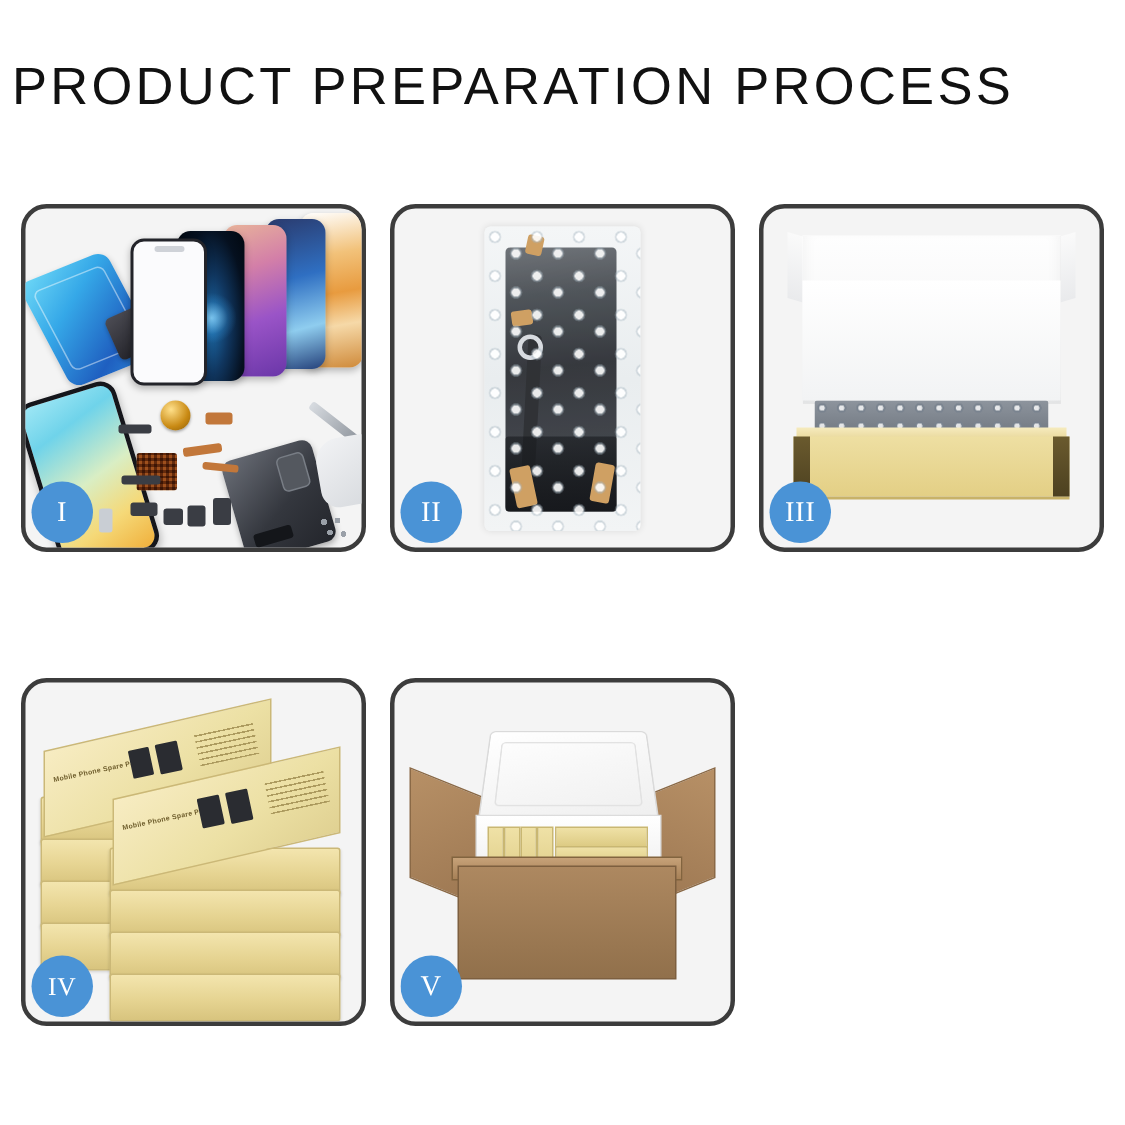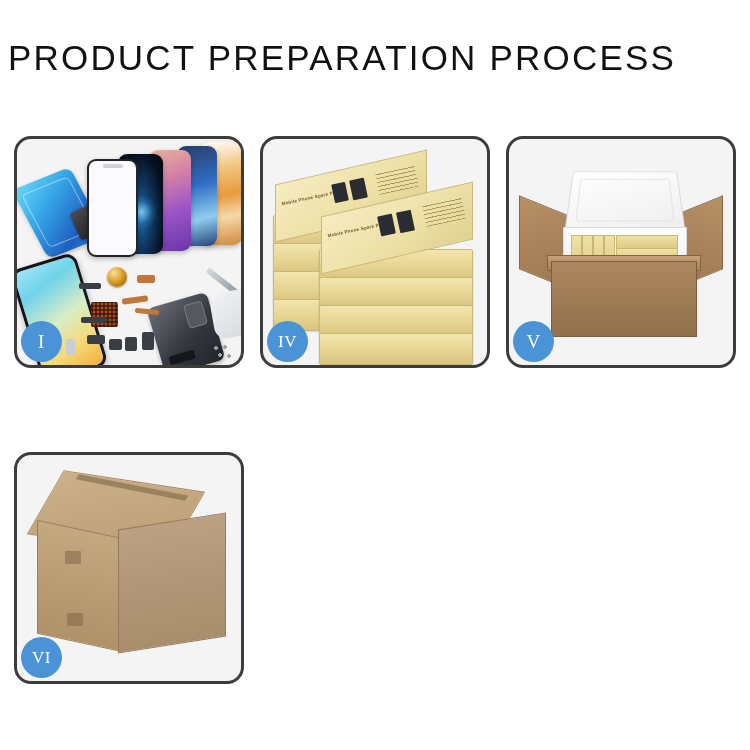--- a/index.html
+++ b/index.html
@@ -350,21 +350,52 @@
         <div class="flex" style="left:105px;top:158px;width:26px;height:6px;transform:rotate(-8deg);"></div>
         <div class="flex" style="left:118px;top:170px;width:24px;height:5px;transform:rotate(6deg);"></div>
         <div class="part" style="left:49px;top:200px;width:9px;height:16px;background:#c9ced4;"></div>
         <div class="tweezer"></div>
         <div class="glove"></div>
         <div class="screws"></div>
       </div>
       <div class="badge">I</div>
     </div>
 
-
+    <div class="panel p2">
+      <div class="stage">
+        <div class="bag">
+          <div class="innerscreen">
+            <div class="cable"></div>
+            <div class="conn"></div>
+          </div>
+          <div class="darkband"></div>
+          <div class="tapet t1"></div>
+          <div class="tapet t2"></div>
+          <div class="tapet t3"></div>
+          <div class="tapet t4"></div>
+          <div class="bubbles"></div>
+        </div>
+      </div>
+      <div class="badge">II</div>
+    </div>
+
+    <div class="panel p3">
+      <div class="stage">
+        <div class="lidflapL"></div>
+        <div class="lidflapR"></div>
+        <div class="lidback"></div>
+        <div class="foamtop"></div>
+        <div class="bubbleitem"></div>
+        <div class="boxtoplip"></div>
+        <div class="boxfront"></div>
+        <div class="boxlipL"></div>
+        <div class="boxlipR"></div>
+      </div>
+      <div class="badge">III</div>
+    </div>
 
     <div class="panel p4">
       <div class="stage">
         <div class="stack">
           <div class="bx" style="left:4px;top:58px;"></div>
           <div class="bx" style="left:4px;top:86px;"></div>
           <div class="bx" style="left:4px;top:114px;"></div>
           <div class="bx" style="left:4px;top:142px;"></div>
           <div class="bx" style="left:50px;top:92px;width:152px;"></div>
           <div class="bx" style="left:50px;top:120px;width:152px;"></div>
@@ -400,26 +431,15 @@
         <div class="ybox" style="left:107px;top:96px;width:60px;height:12px;"></div>
         <div class="ybox" style="left:107px;top:109px;width:60px;height:12px;"></div>
         <div class="ybox" style="left:107px;top:122px;width:60px;height:12px;"></div>
         <div class="insidedark"></div>
         <div class="cartonrim"></div>
         <div class="cartonbody"></div>
       </div>
       <div class="badge">V</div>
     </div>
 
-    <div class="panel p6">
-      <div class="stage">
-        <div class="top"></div>
-        <div class="seam"></div>
-        <div class="left"></div>
-        <div class="right"></div>
-        <div class="tab" style="left:48px;top:96px;width:16px;height:13px;"></div>
-        <div class="tab" style="left:50px;top:158px;width:16px;height:13px;"></div>
-      </div>
-      <div class="badge wide">VI</div>
-    </div>
 
   </div>
 </div>
 
 </body></html>

